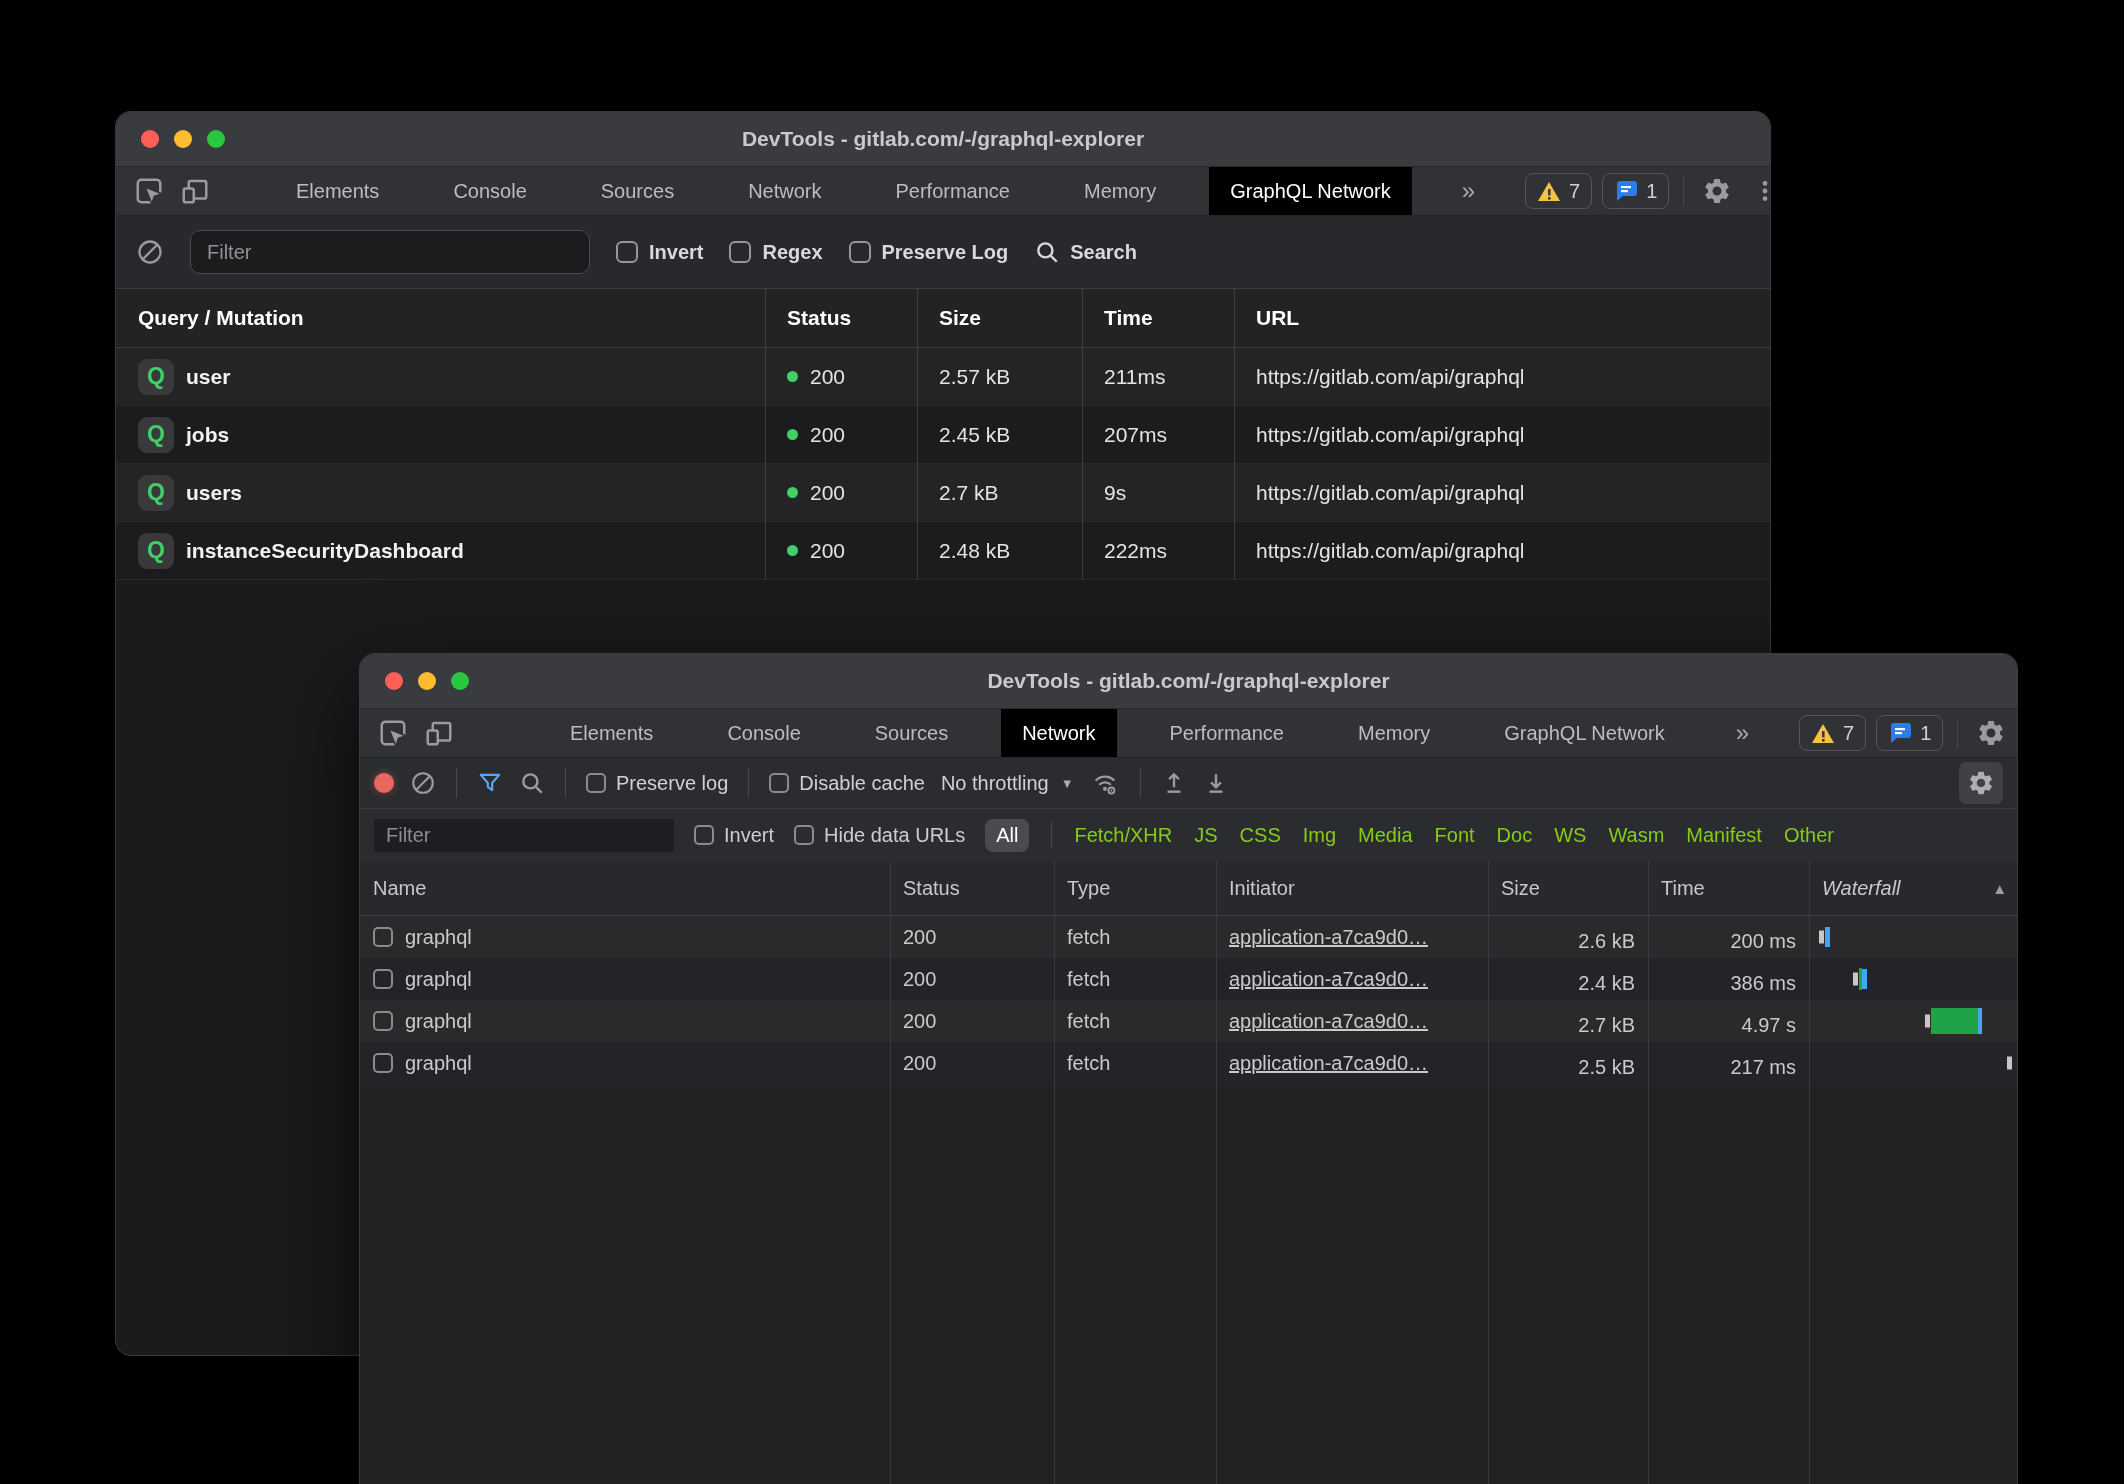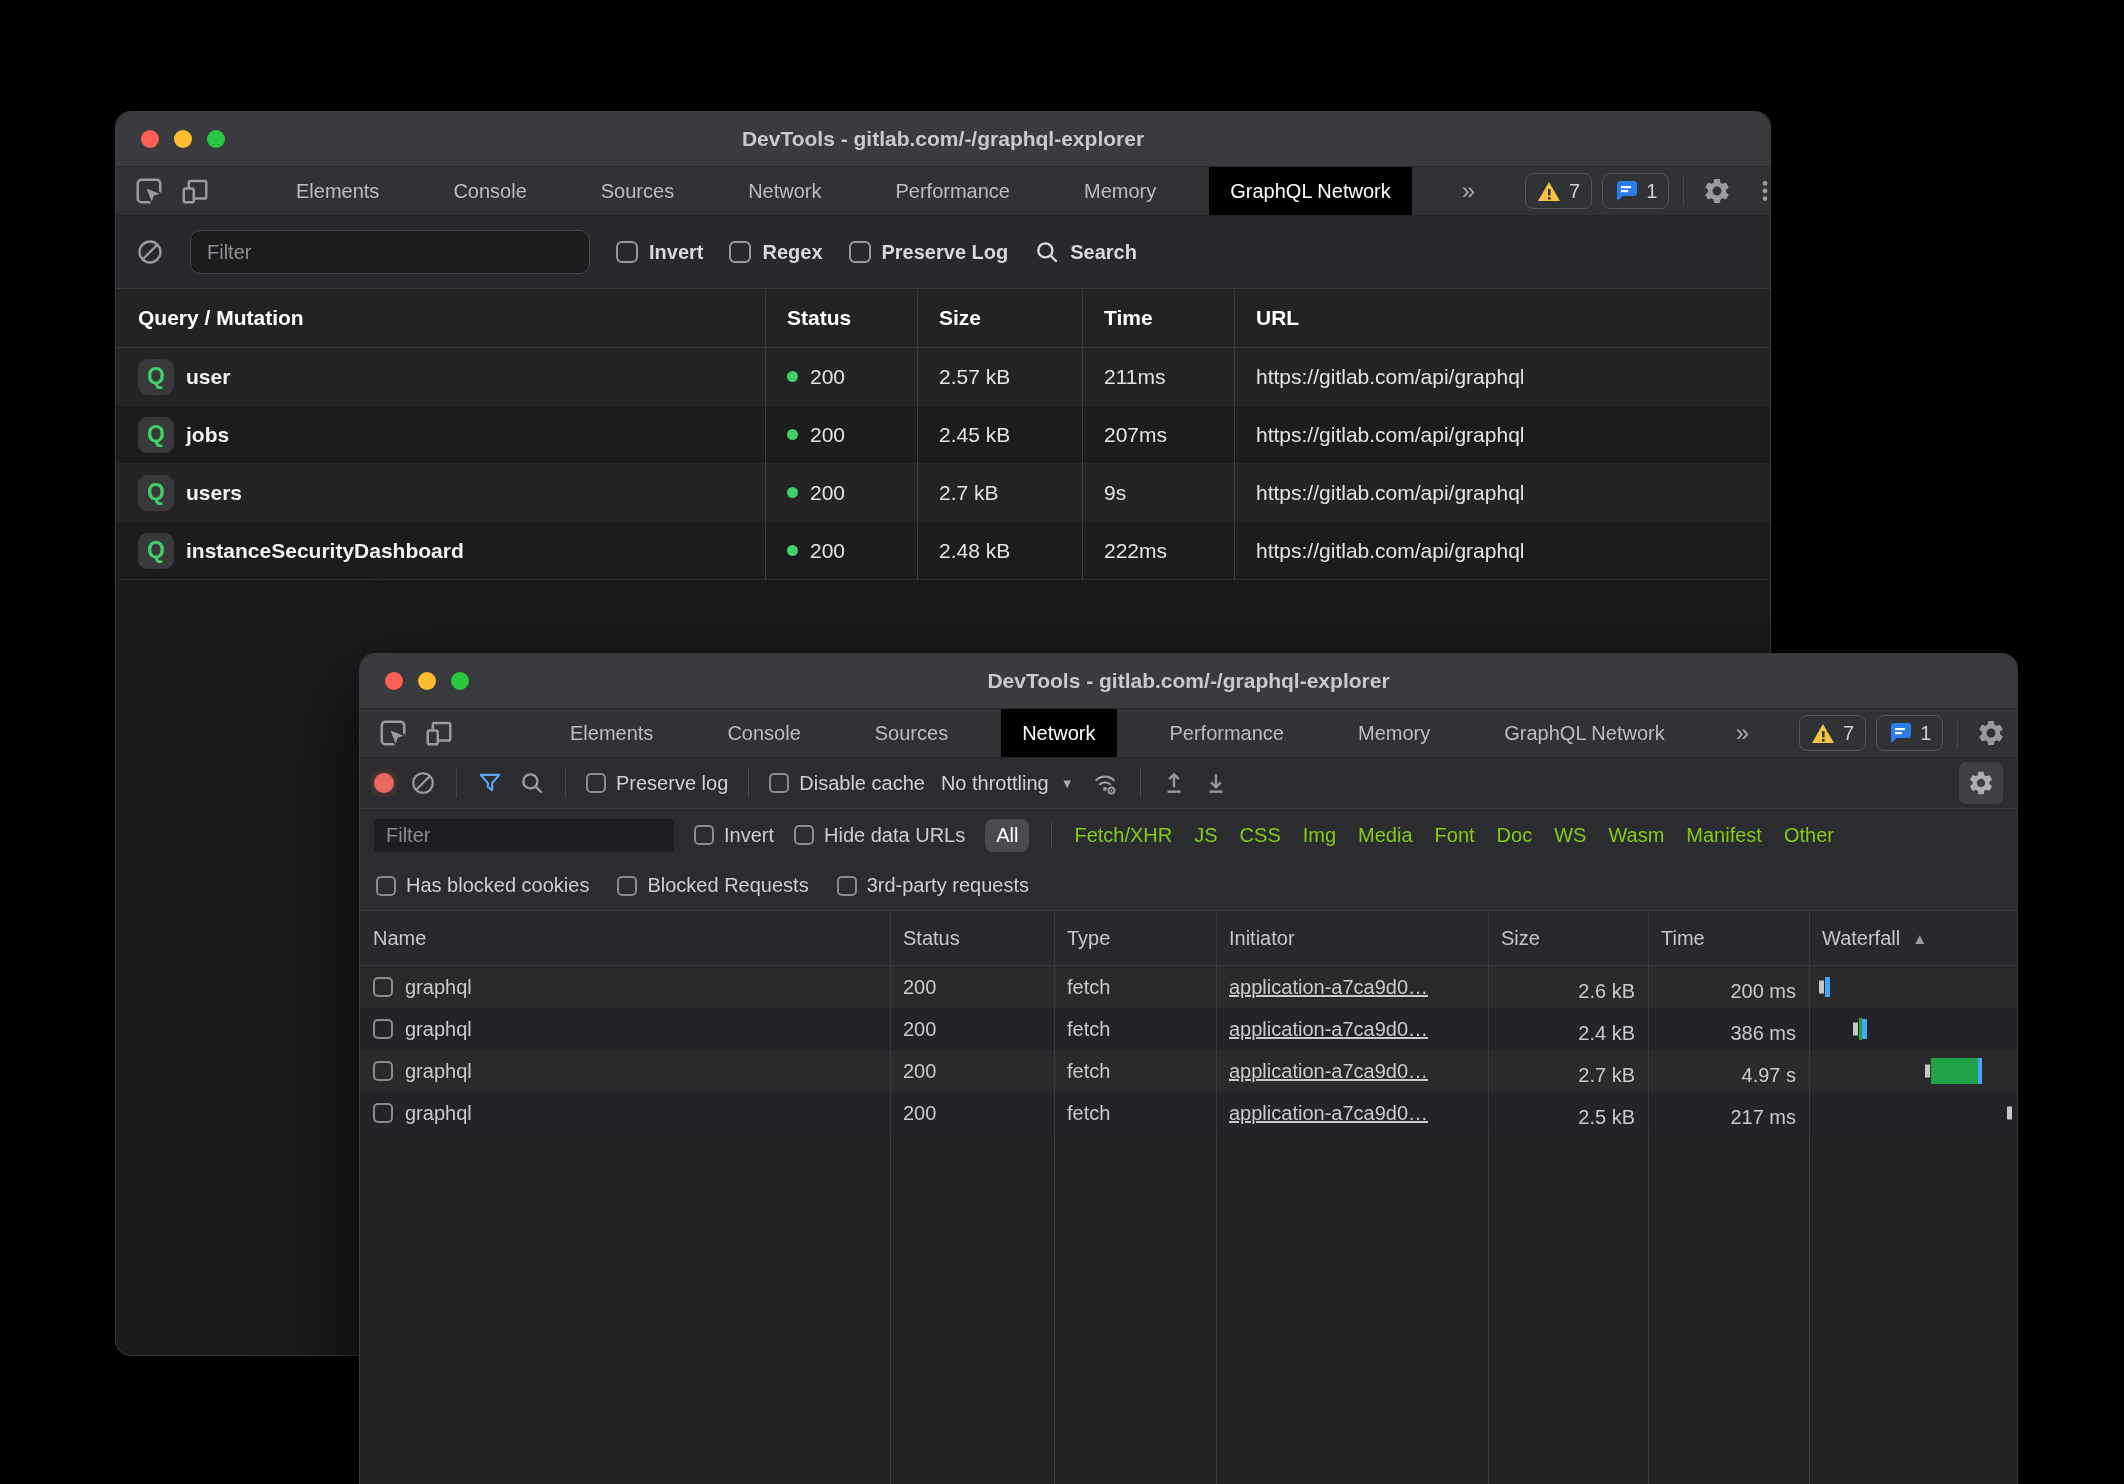--- a/index.html
+++ b/index.html
@@ -158,21 +158,21 @@
     background:#28292c;
     border-bottom:1px solid #3c3d40;
     color:#c7c8ca; font-size:20px;
   }
   .net-row { height:42px; flex:0 0 42px; align-items:center; color:#c9cacc; font-size:20px; }
   .net-row.odd  { background:#2a2a2d; }
   .net-row.even { background:#242428; }
   .net-cell { padding-left:13px; display:flex; align-items:center; gap:12px; overflow:hidden; white-space:nowrap; }
   .net-cell.num { justify-content:flex-end; padding-right:13px;margin-top:9px; }
   .initiator-link { text-decoration:underline; overflow:hidden; text-overflow:ellipsis; }
-  .wf-header { display:flex; align-items:center; padding-right:10px; }
+  .wf-header { display:flex; align-items:center; justify-content:space-between; padding-right:10px;font-style:italic; }
   .sort-arrow { font-size:15px; color:#9c9da0; }
   .wf-cell { position:relative; height:100%; }
   .wf-seg { position:absolute; top:50%; transform:translateY(-50%); }
   .net-vline { position:absolute; top:0; bottom:0; width:1px; background:#3a3b3e; pointer-events:none; }
 </style>
 </head>
 <body>
 
 <div class="window" id="back-window">
   <div class="titlebar">
@@ -479,34 +479,20 @@
       <span class="chip">Media</span>
       <span class="chip">Font</span>
       <span class="chip">Doc</span>
       <span class="chip">WS</span>
       <span class="chip">Wasm</span>
       <span class="chip">Manifest</span>
       <span class="chip">Other</span>
     </div>
   </div>
 
-  <div class="net-optionsbar">
-    <div class="net-check">
-      <div class="ck2"></div>
-      <span>Has blocked cookies</span>
-    </div>
-    <div class="net-check">
-      <div class="ck2"></div>
-      <span>Blocked Requests</span>
-    </div>
-    <div class="net-check">
-      <div class="ck2"></div>
-      <span>3rd-party requests</span>
-    </div>
-  </div>
 
   <div class="net-table">
     <div class="net-grid net-header">
       <div class="net-cell">Name</div>
       <div class="net-cell">Status</div>
       <div class="net-cell">Type</div>
       <div class="net-cell">Initiator</div>
       <div class="net-cell">Size</div>
       <div class="net-cell">Time</div>
       <div class="net-cell wf-header">

